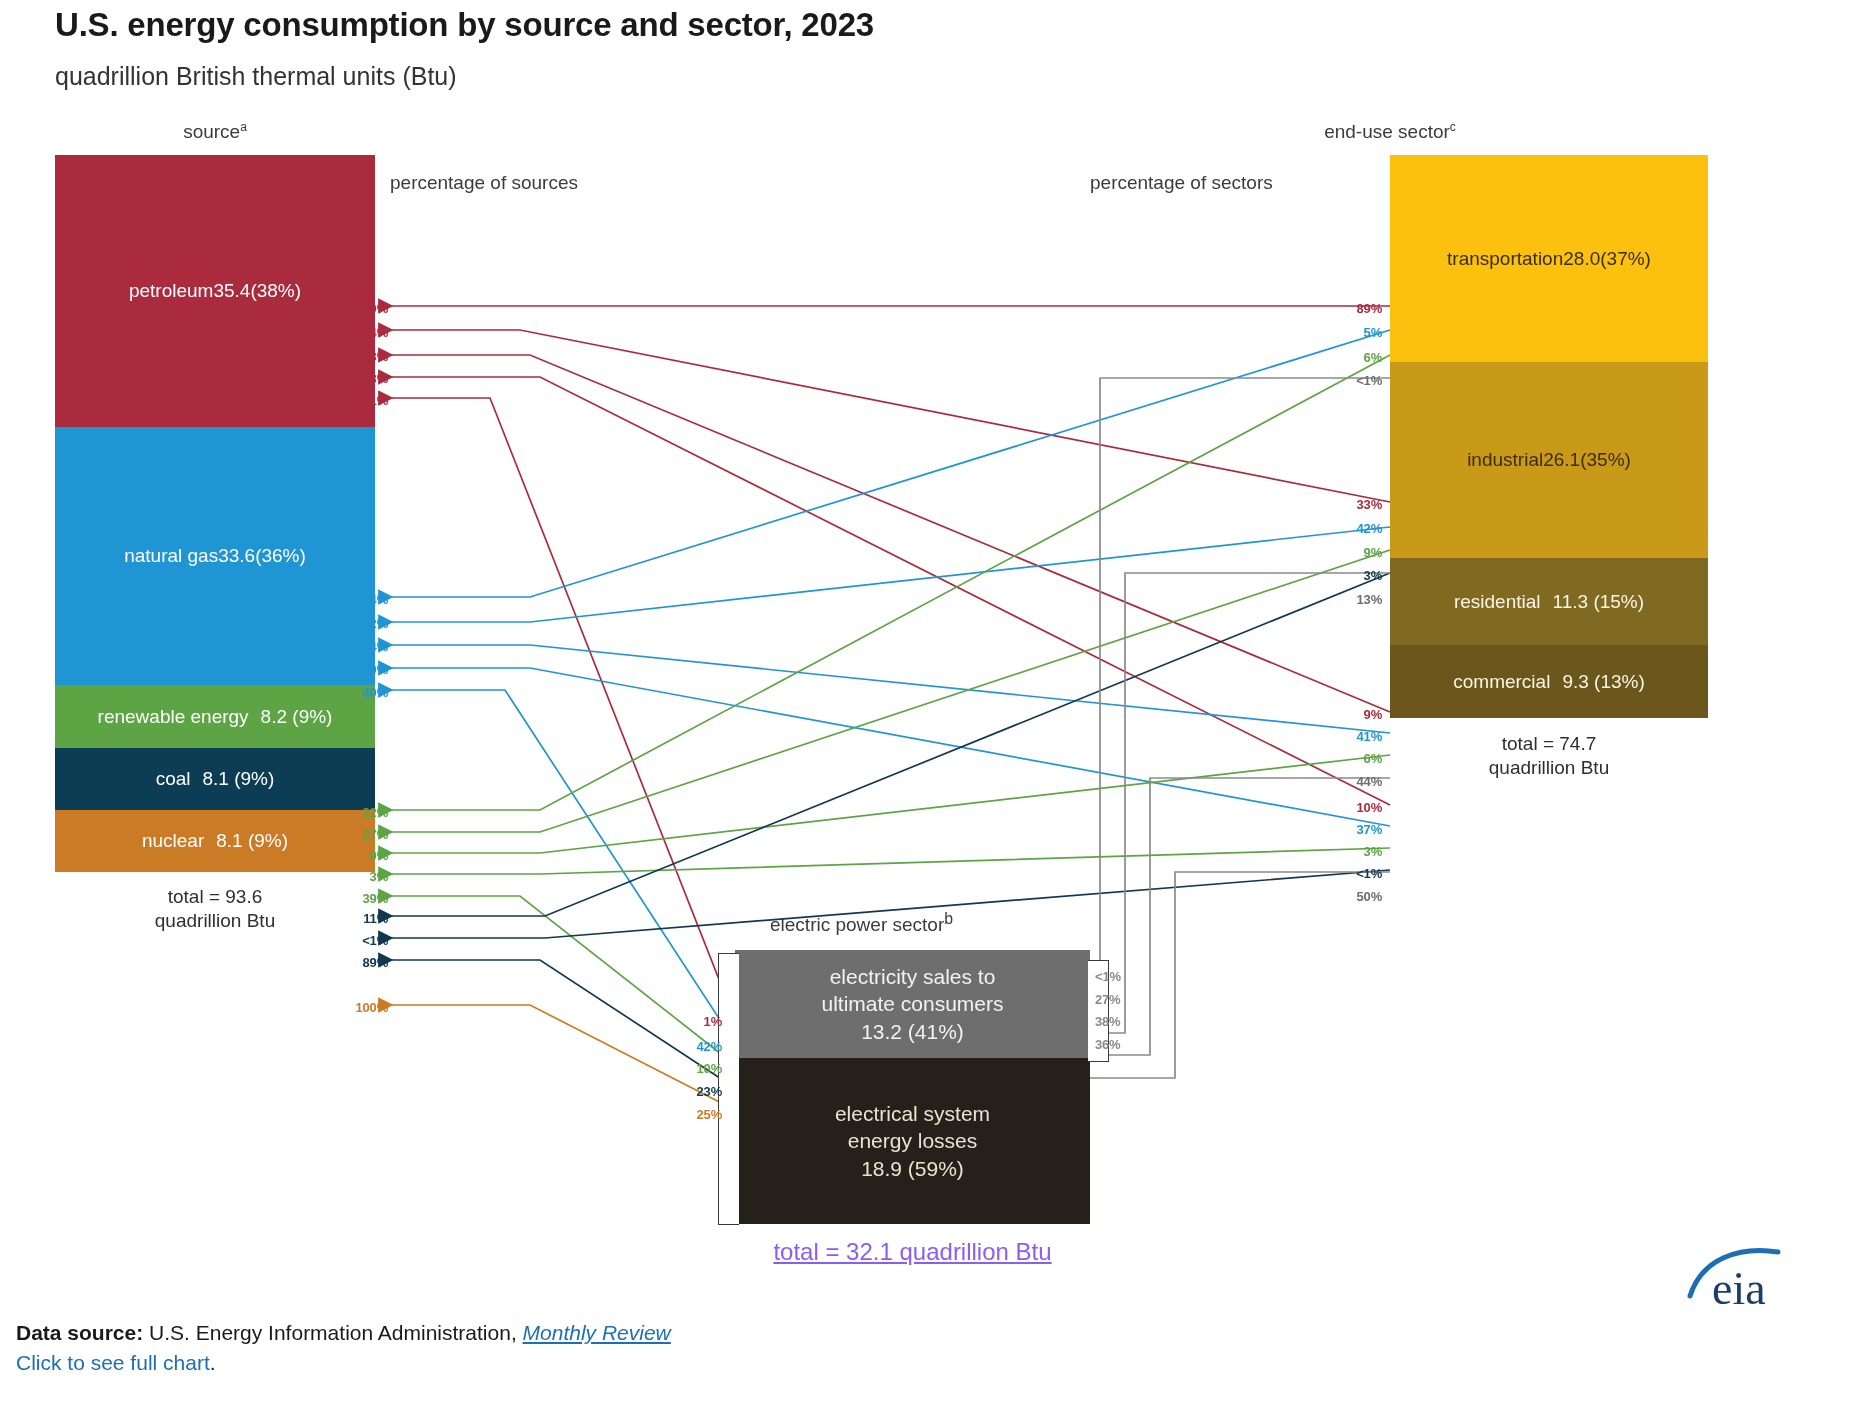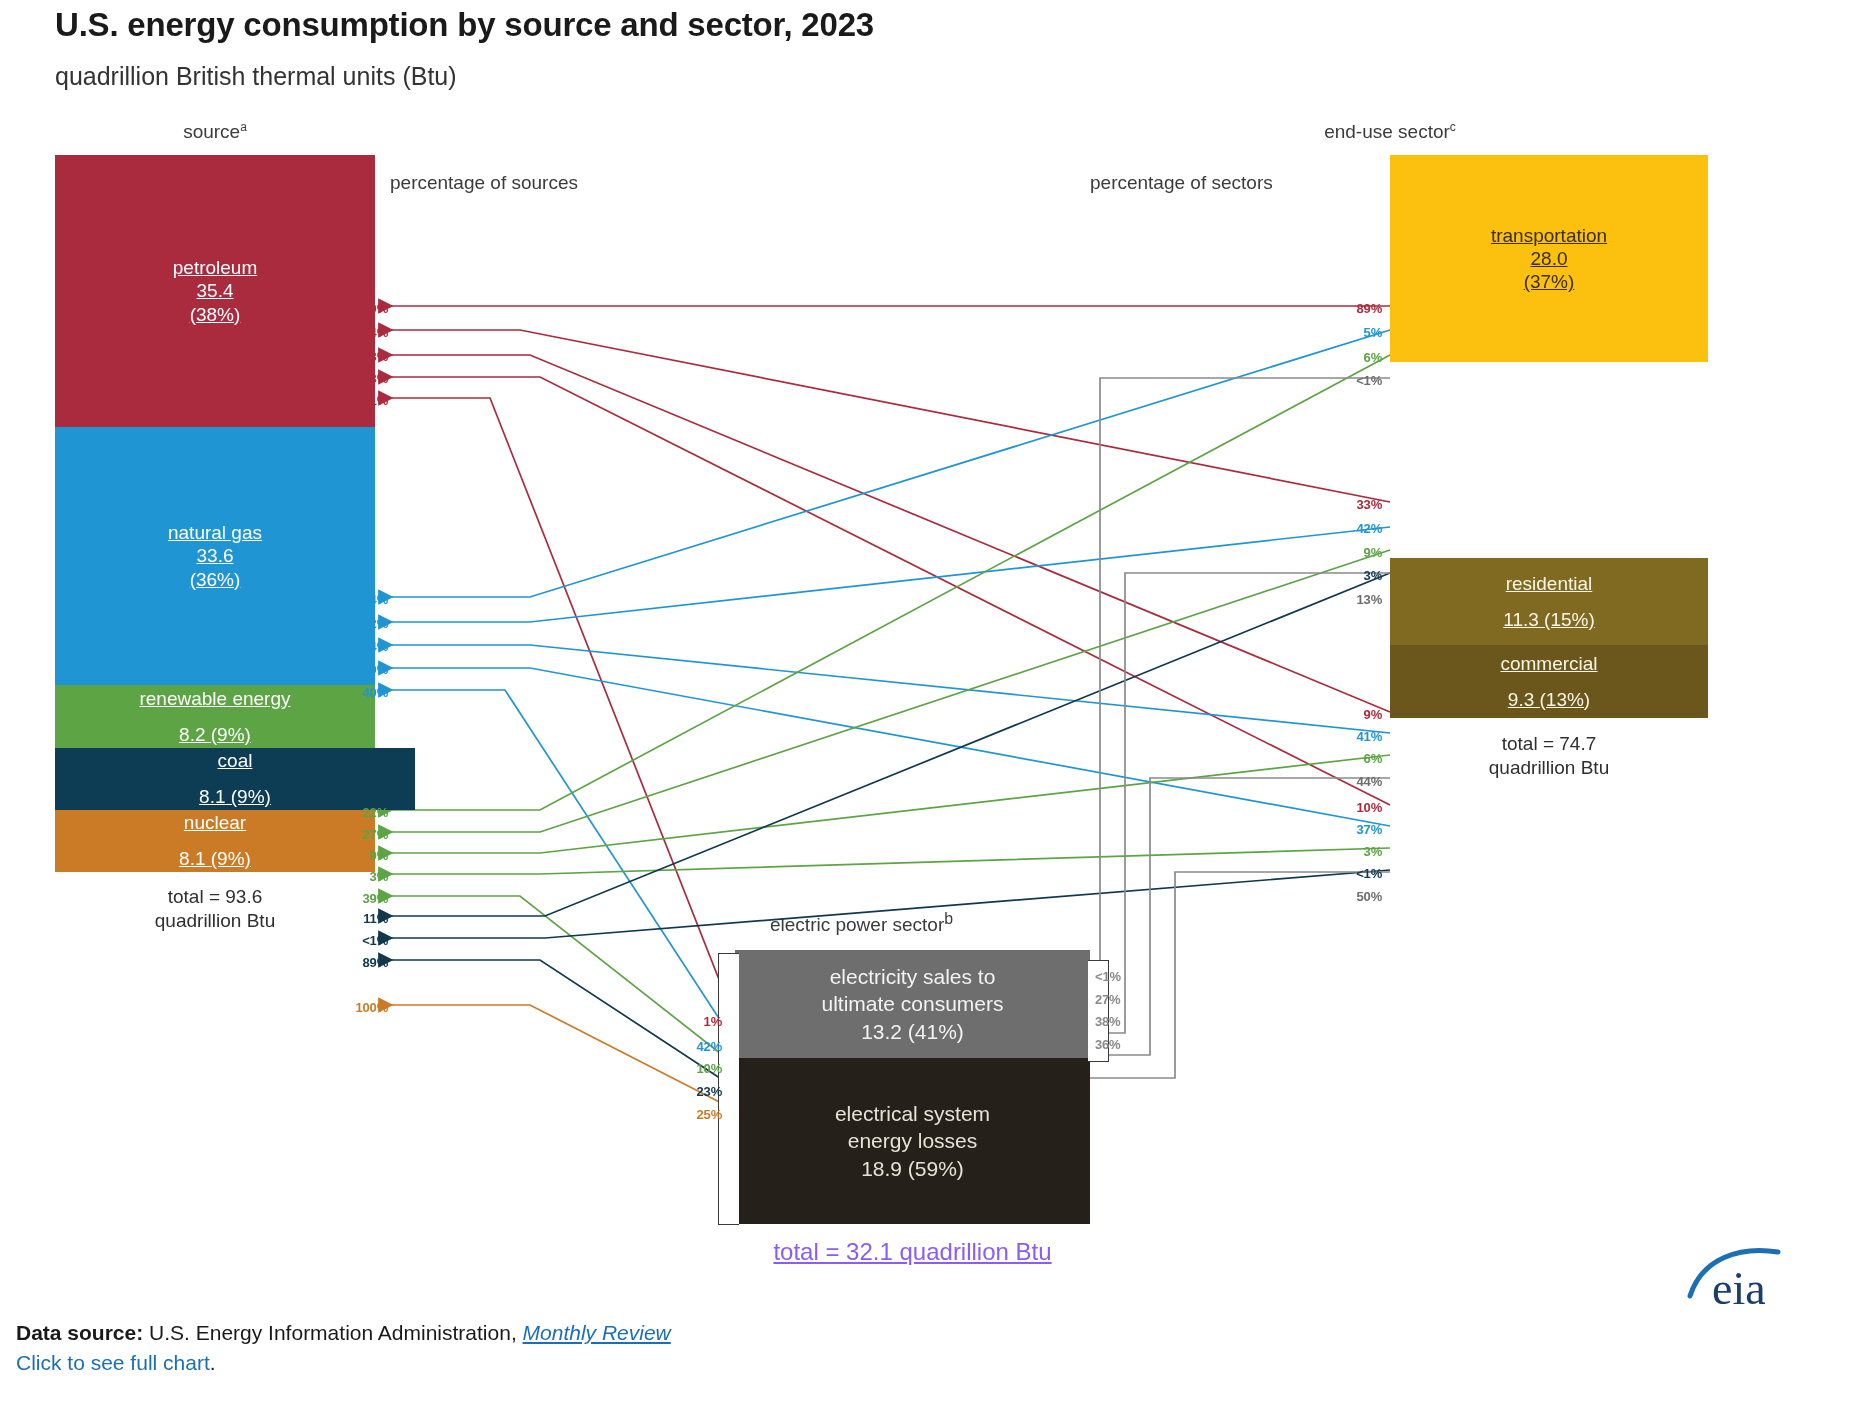--- a/index.html
+++ b/index.html
@@ -27,22 +27,22 @@
   }
   .col-head sup{font-size:12px;}
 
   .mid-label{
     position:absolute;font-size:19px;color:#3b3b3b;text-align:center;white-space:nowrap;
   }
 
   
   .node{
     position:absolute;box-sizing:border-box;
-    display:flex;flex-direction:column;align-items:center;justify-content:center;
-    text-align:left;line-height:1.22;text-decoration:underline;
+    display:flex;flex-direction:row;align-items:center;justify-content:center;
+    text-align:left;line-height:1.22;
   }
   .node .n-name{font-size:19px;font-weight:normal;}
   .node .n-val{font-size:19px;}
   .node.compact{line-height:1.25;gap:12px;}
 
   .total-note{
     position:absolute;font-size:19px;color:#2f2f2f;text-align:center;line-height:1.25;
   }
 
   
@@ -160,41 +160,46 @@
     <div class="n-name">natural gas</div>
     <div class="n-val">33.6</div>
     <div class="n-val">(36%)</div>
   </div>
 
   <div class="node compact" style="left:55px;top:685px;width:320px;height:63px;background:#5ca444;color:#ffffff;">
     <div class="n-name">renewable energy</div>
     <div class="n-val">8.2 (9%)</div>
   </div>
 
-  <div class="node compact" style="left:55px;top:748px;width:360px;height:62px;background:#0d3c55;color:#ffffff;">
+  <div class="node compact" style="left:55px;top:748px;width:320px;height:62px;background:#0d3c55;color:#ffffff;">
     <div class="n-name">coal</div>
     <div class="n-val">8.1 (9%)</div>
   </div>
 
   <div class="node compact" style="left:55px;top:810px;width:320px;height:62px;background:#cb7b26;color:#ffffff;">
     <div class="n-name">nuclear</div>
     <div class="n-val">8.1 (9%)</div>
   </div>
 
   <div class="total-note" style="left:55px;top:885px;width:320px;">
     <div>total = 93.6</div>
     <div>quadrillion Btu</div>
   </div>
 
   <div class="node" style="left:1390px;top:155px;width:318px;height:207px;background:#fcc10f;color:#3a2e06;">
     <div class="n-name">transportation</div>
     <div class="n-val">28.0</div>
     <div class="n-val">(37%)</div>
   </div>
 
+  <div class="node" style="left:1390px;top:362px;width:318px;height:196px;background:#c99a18;color:#3a2e06;">
+    <div class="n-name">industrial</div>
+    <div class="n-val">26.1</div>
+    <div class="n-val">(35%)</div>
+  </div>
 
   <div class="node compact" style="left:1390px;top:558px;width:318px;height:87px;background:#806a22;color:#fbf6e6;">
     <div class="n-name">residential</div>
     <div class="n-val">11.3 (15%)</div>
   </div>
 
   <div class="node compact" style="left:1390px;top:645px;width:318px;height:73px;background:#6b571b;color:#fbf6e6;">
     <div class="n-name">commercial</div>
     <div class="n-val">9.3 (13%)</div>
   </div>

